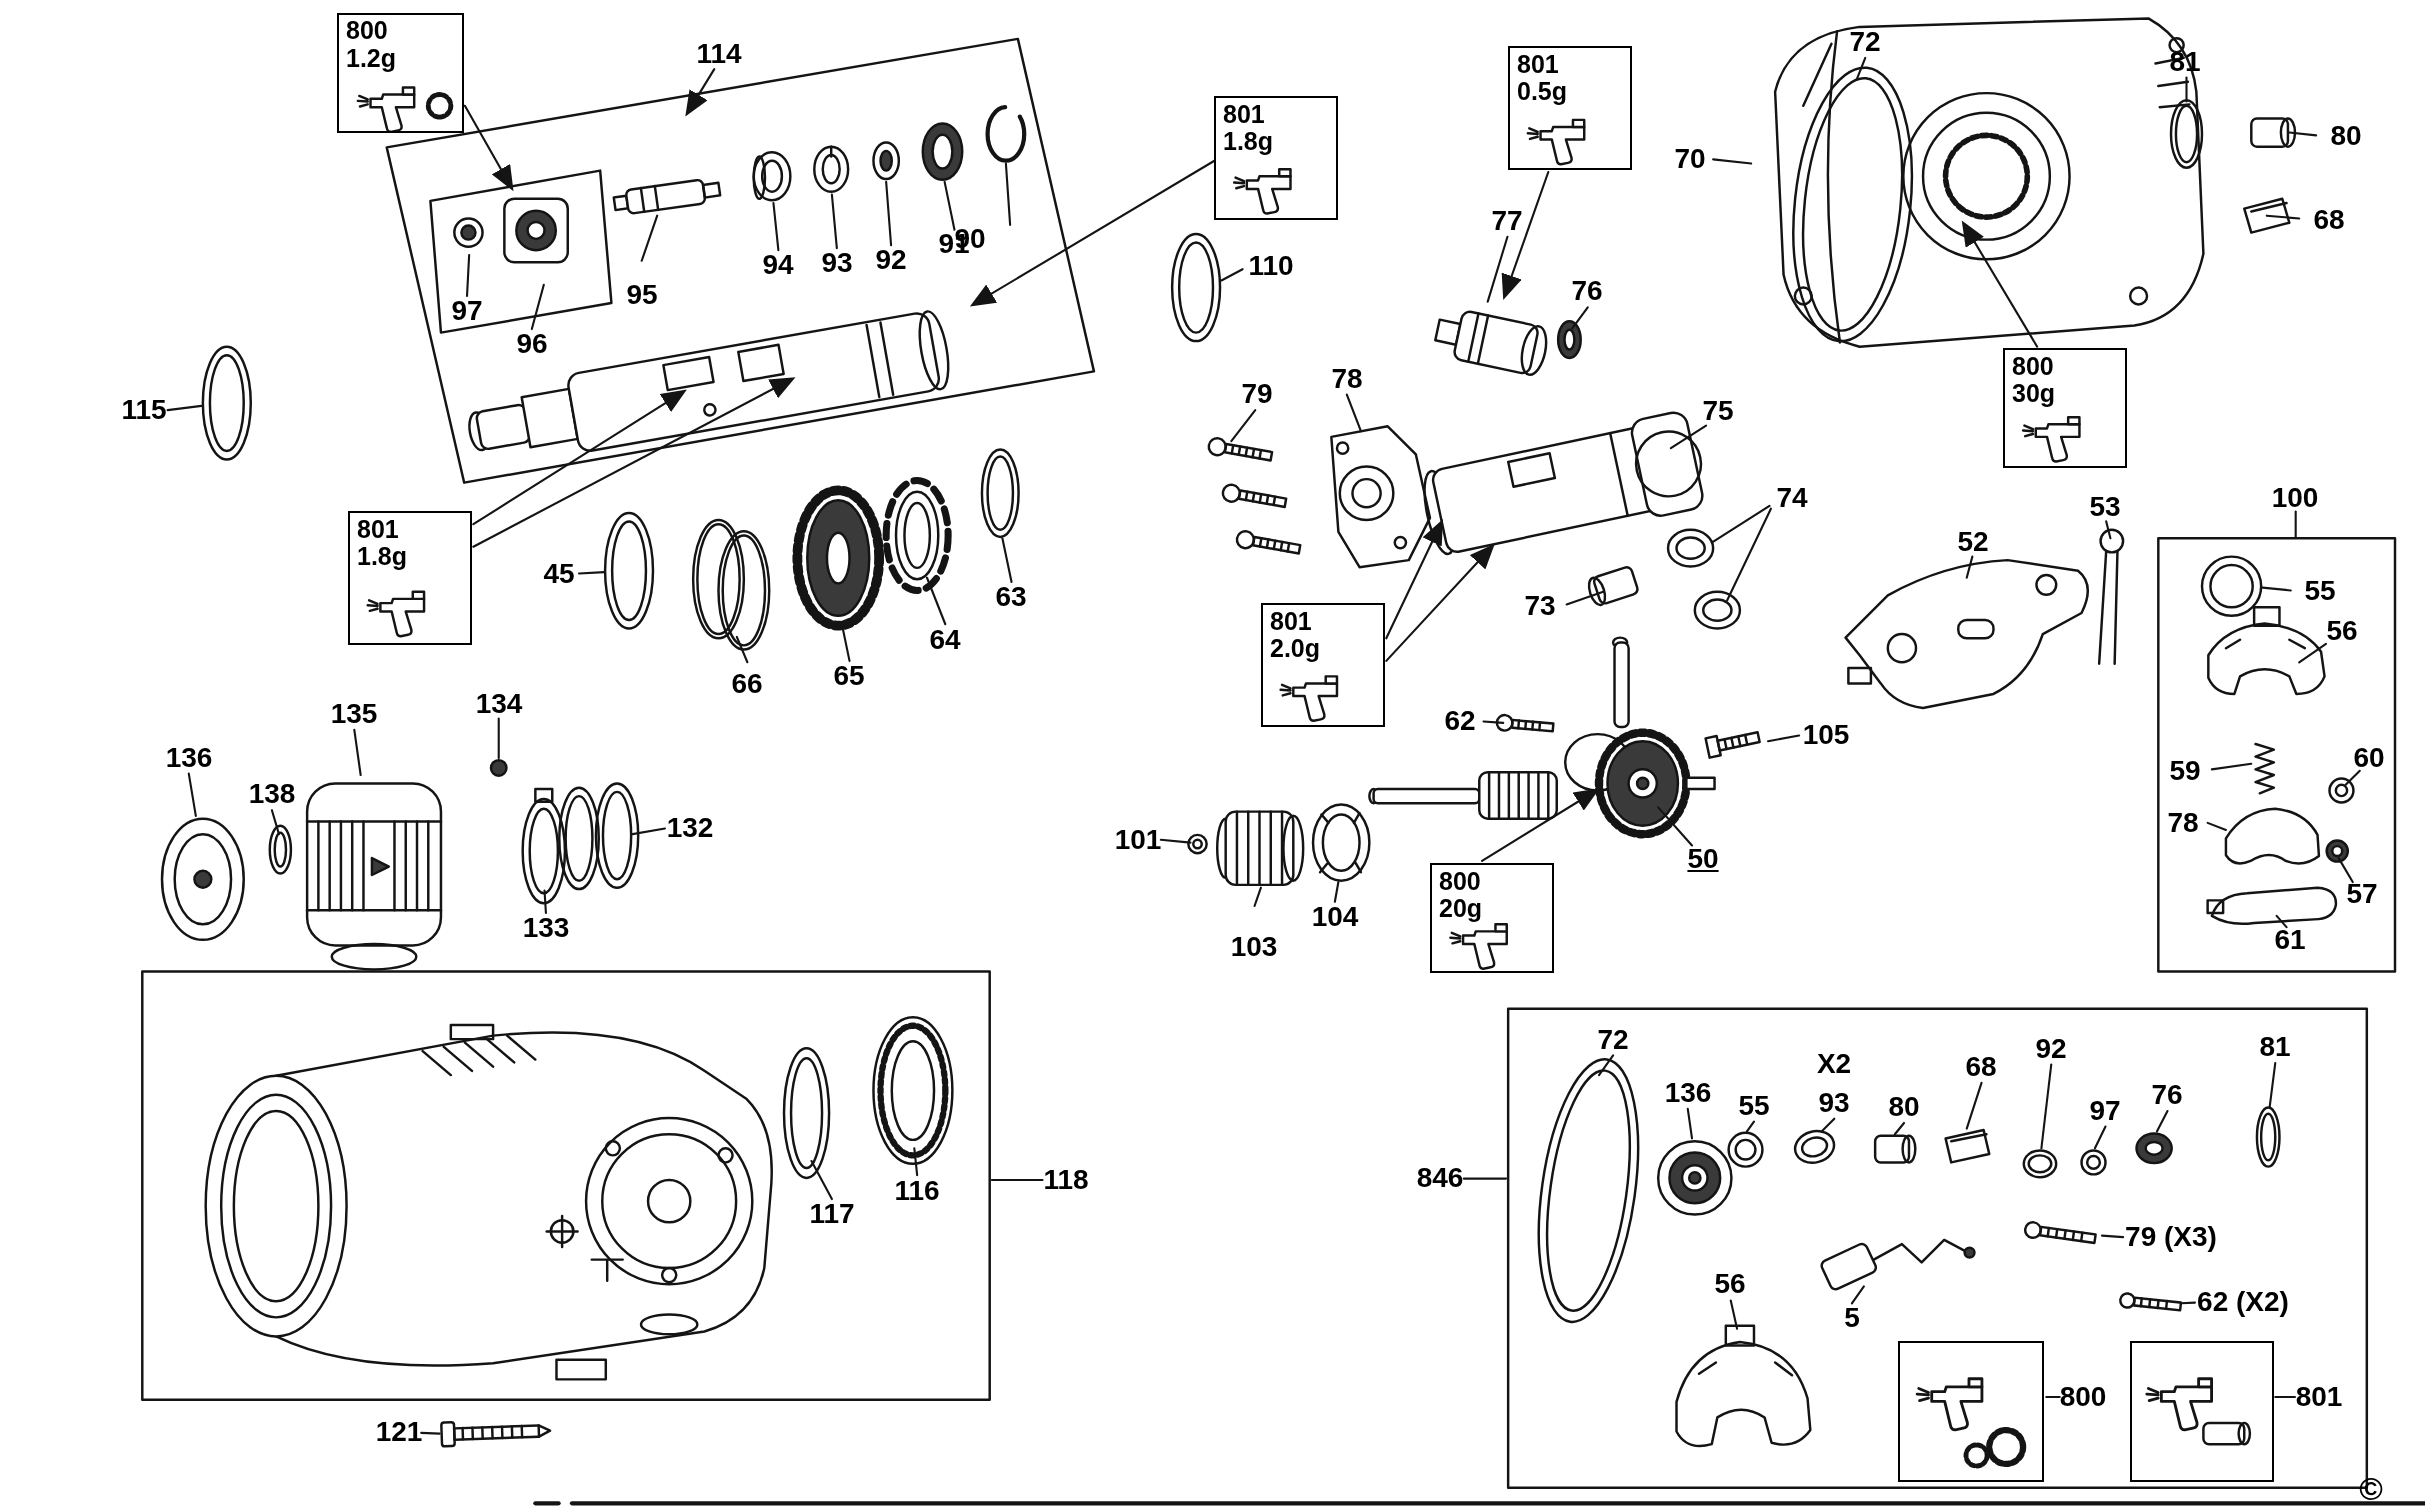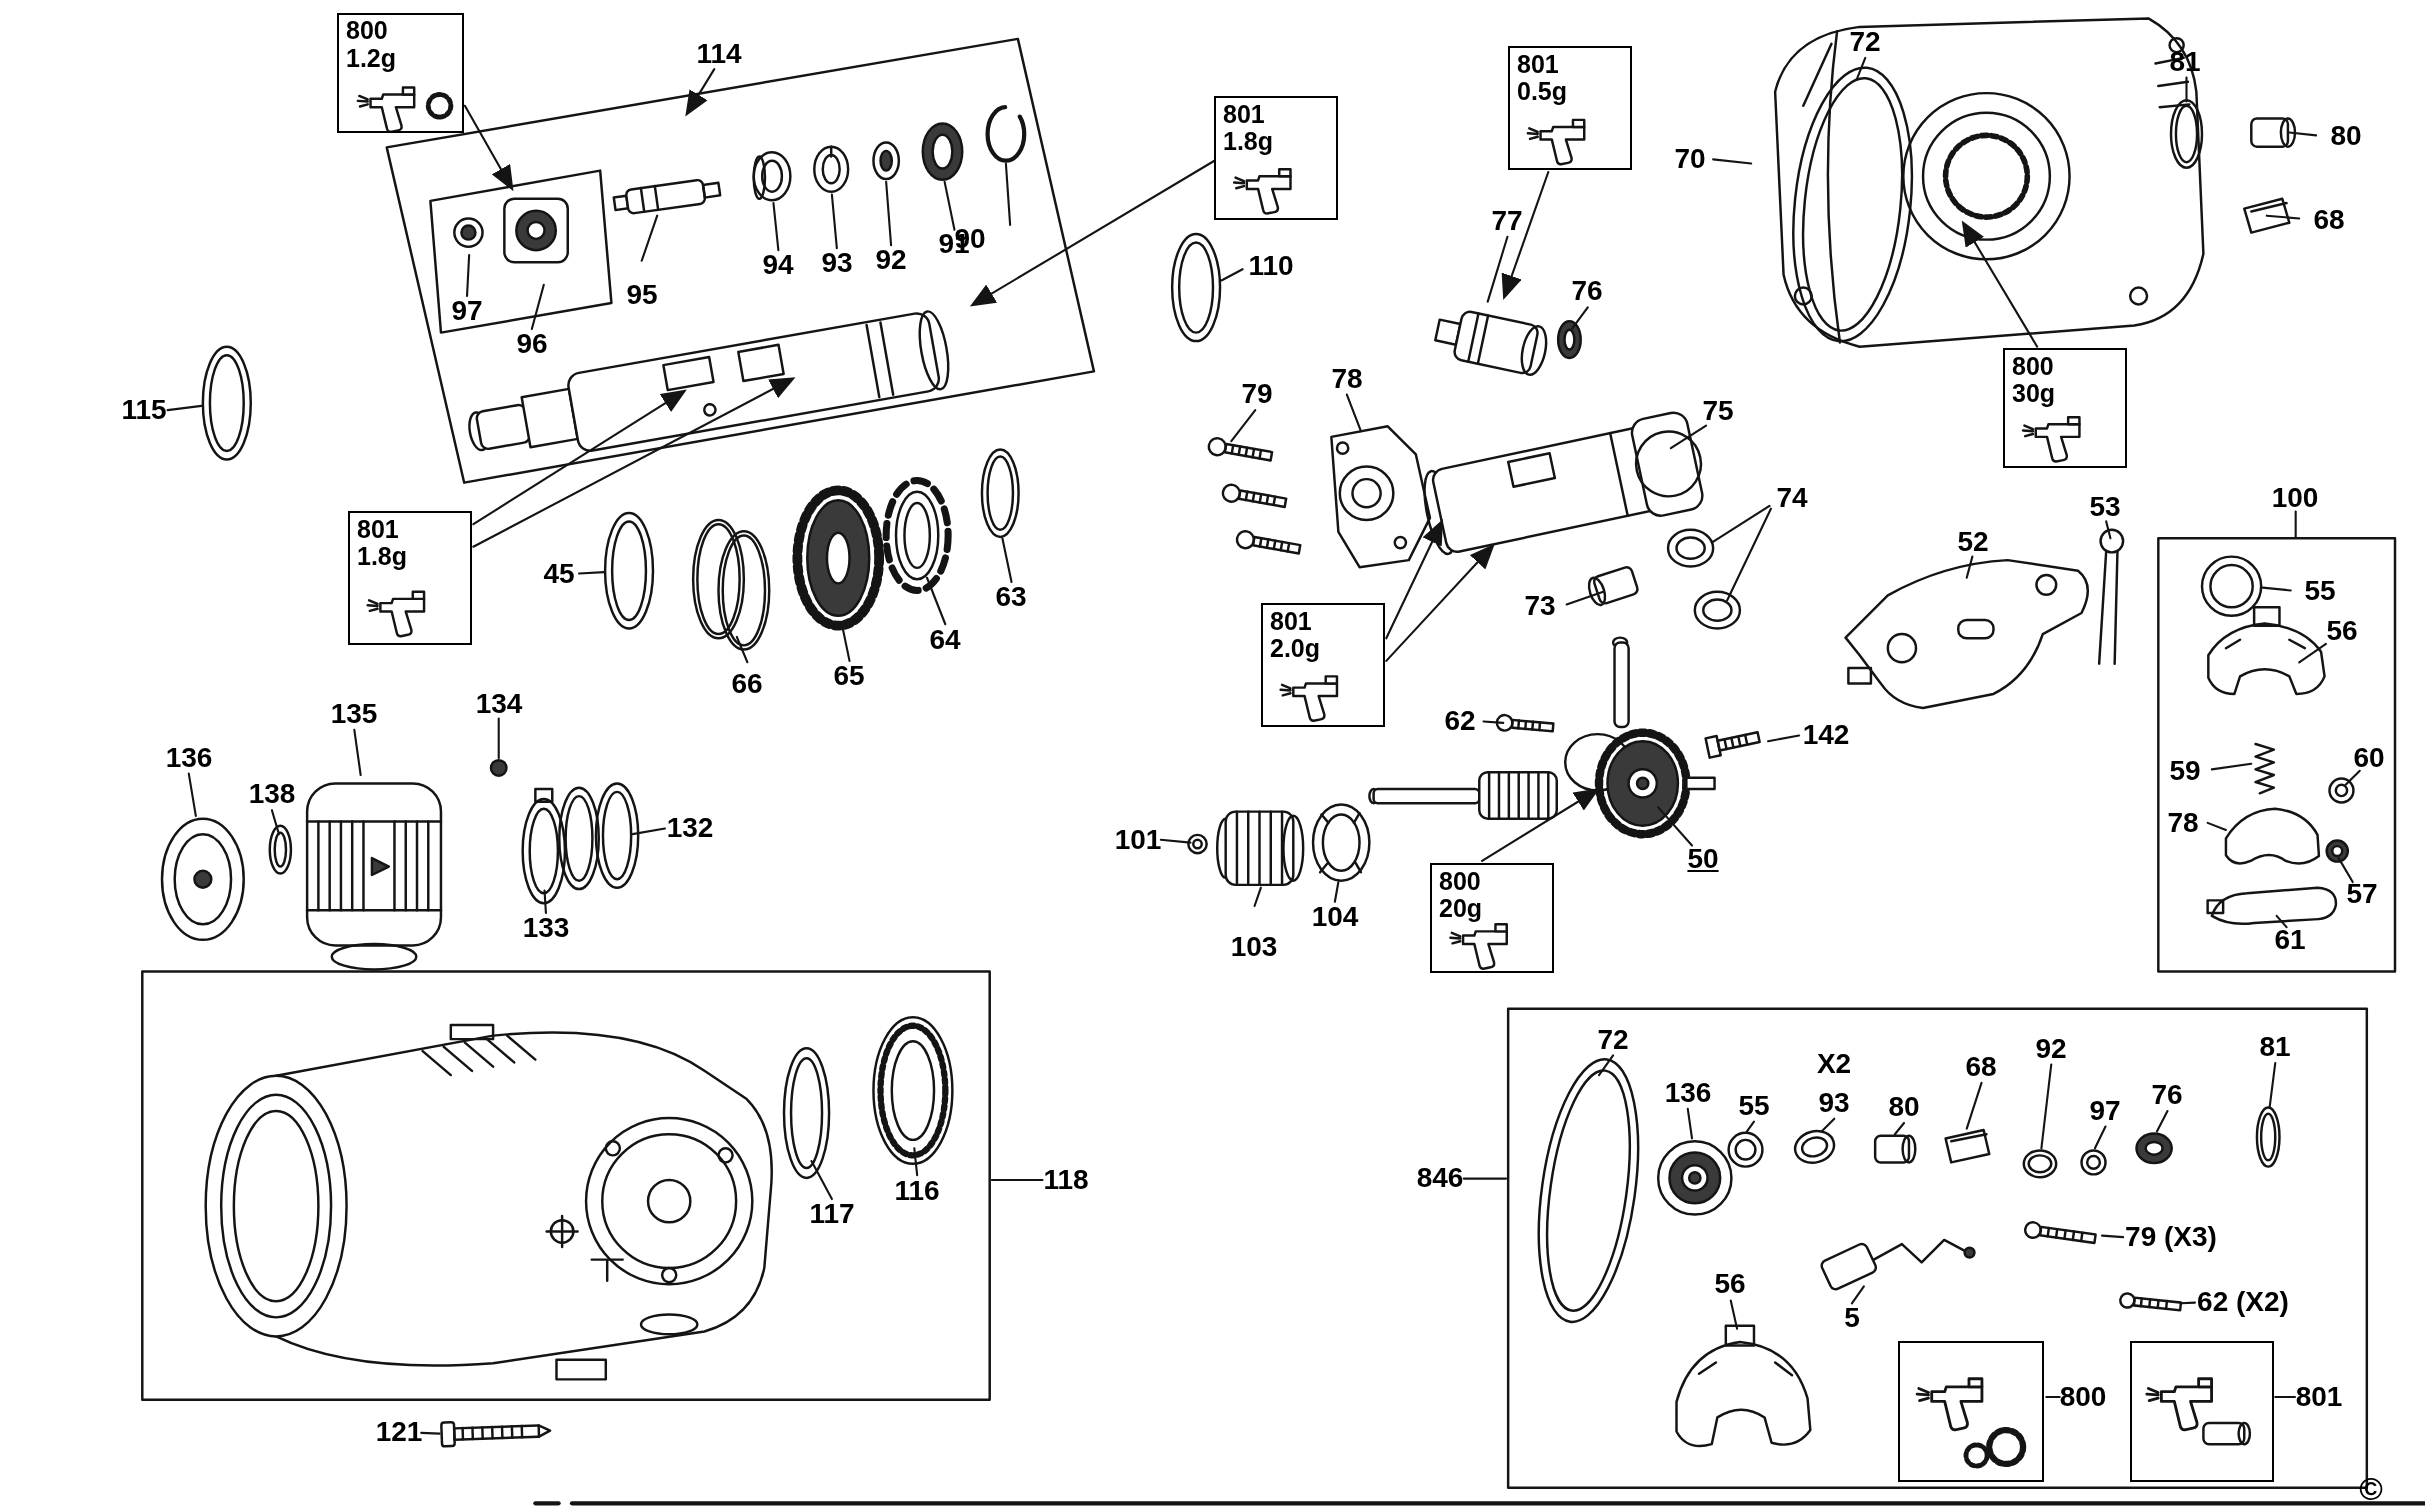--- a/index.html
+++ b/index.html
@@ -572,21 +572,21 @@
       <div class="part-label" style="left: 1973px; top: 542px;">52</div>
       <div class="part-label" style="left: 2295px; top: 498px;">100</div>
       <div class="part-label" style="left: 2320px; top: 591px;">55</div>
       <div class="part-label" style="left: 2342px; top: 631px;">56</div>
       <div class="part-label" style="left: 2185px; top: 771px;">59</div>
       <div class="part-label" style="left: 2369px; top: 758px;">60</div>
       <div class="part-label" style="left: 2183px; top: 823px;">78</div>
       <div class="part-label" style="left: 2362px; top: 894px;">57</div>
       <div class="part-label" style="left: 2290px; top: 940px;">61</div>
       <div class="part-label" style="left: 1460px; top: 721px;">62</div>
-      <div class="part-label" style="left: 1826px; top: 735px;">142</div>
+      <div class="part-label" style="left: 1826px; top: 735px;">105</div>
       <div class="part-label" style="left: 1703px; top: 859px; text-decoration: underline;">50</div>
       <div class="part-label" style="left: 1138px; top: 840px;">101</div>
       <div class="part-label" style="left: 1254px; top: 947px;">103</div>
       <div class="part-label" style="left: 1335px; top: 917px;">104</div>
       <div class="part-label" style="left: 189px; top: 758px;">136</div>
       <div class="part-label" style="left: 272px; top: 794px;">138</div>
       <div class="part-label" style="left: 354px; top: 714px;">135</div>
       <div class="part-label" style="left: 499px; top: 704px;">134</div>
       <div class="part-label" style="left: 546px; top: 928px;">133</div>
       <div class="part-label" style="left: 690px; top: 828px;">132</div>

